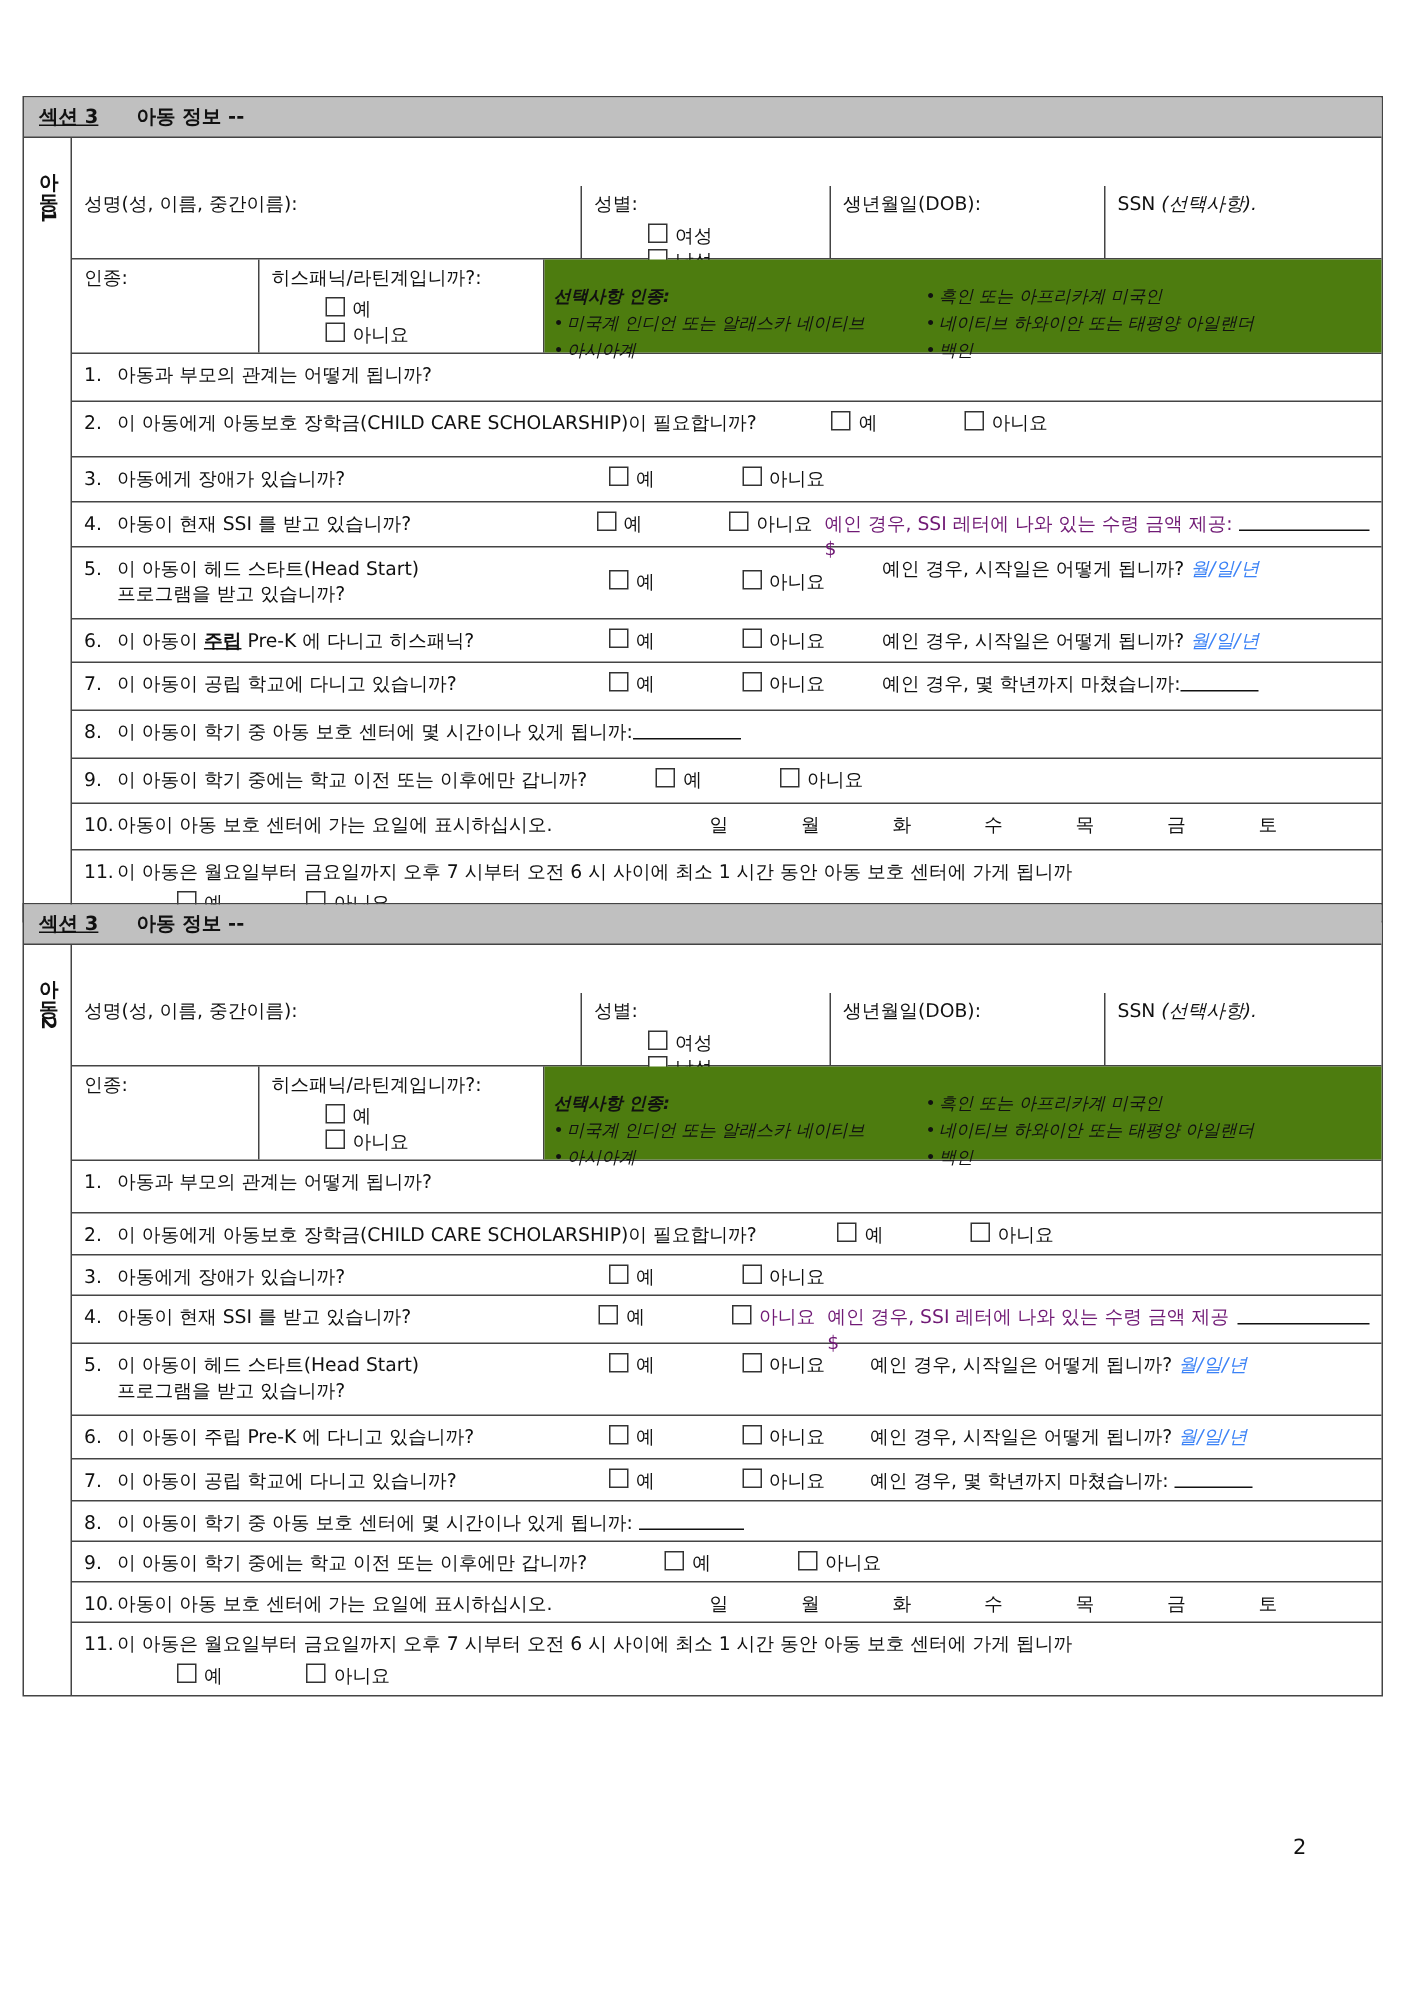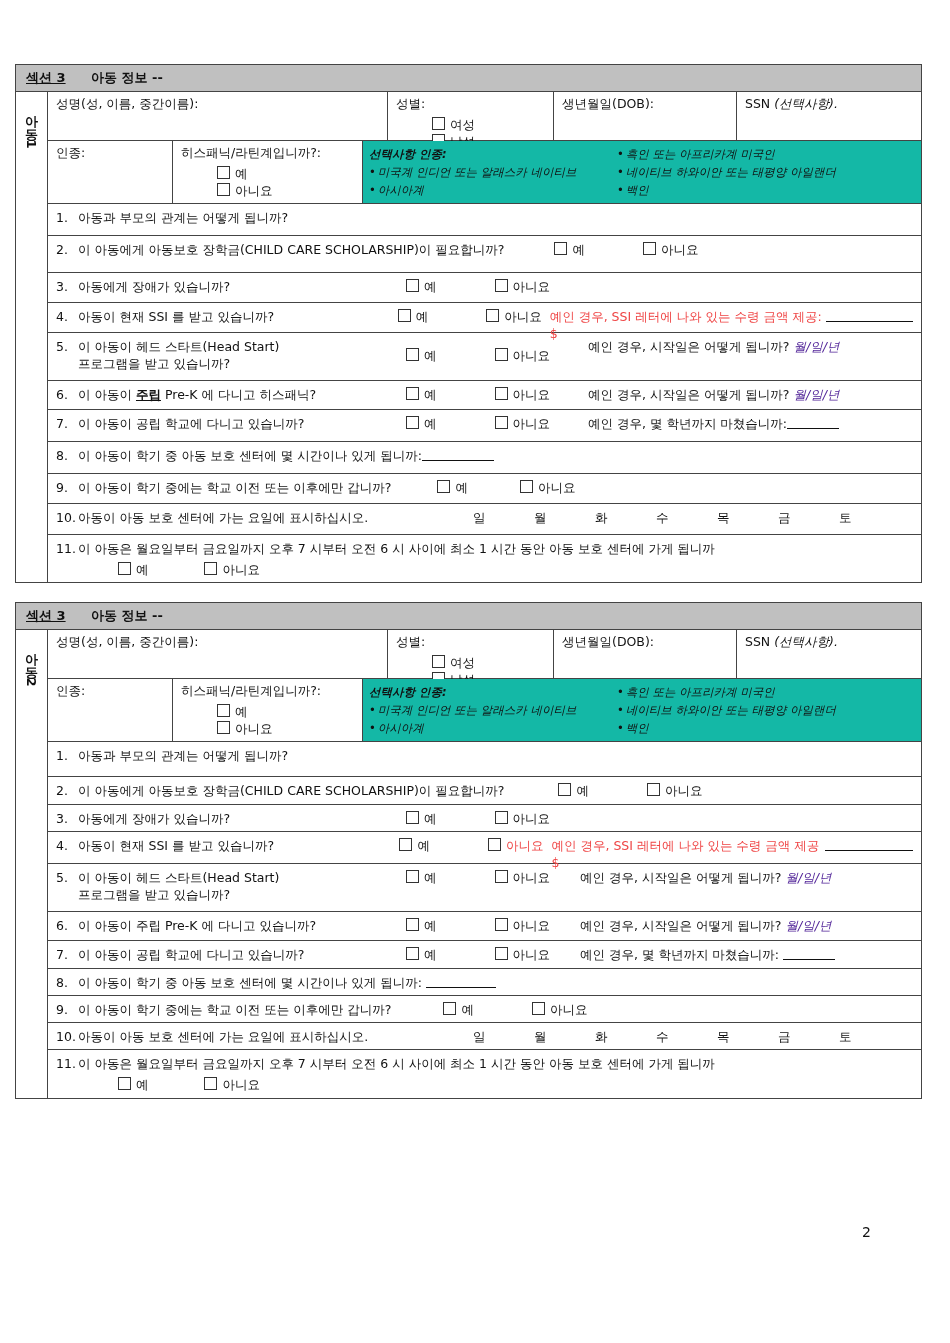--- a/index.html
+++ b/index.html
@@ -3,34 +3,34 @@
 <meta charset="utf-8">
 <style>
   html, body { margin: 0; padding: 0; background: #ffffff; }
   body { width: 950px; height: 1343px; position: relative; font-family: "DejaVu Sans", sans-serif; color: #111; font-size: 12.5px; }
   .section { position: absolute; left: 15px; width: 907px; border: 1px solid #444; box-sizing: border-box; }
   .sec-header { height: 26px; background: #c0c0c0; border-bottom: 1px solid #444; font-weight: bold; display: flex; align-items: center; padding-left: 10px; font-size: 13px; }
   .sec-header .num { width: 65px; text-decoration: underline; }
   .sec-body { display: flex; }
   .side { width: 32px; border-right: 1px solid #444; box-sizing: border-box; position: relative; }
   .side-label { position: absolute; top: 14px; left: 6px; writing-mode: vertical-rl; font-weight: bold; font-size: 13px; letter-spacing: 1px; }
-  .main { flex: 1; }
+  .main { flex: 1; margin-top: 32px; }
   .row { display: flex; border-bottom: 1px solid #444; box-sizing: border-box; }
   .row:last-child { border-bottom: none; }
   .cell { box-sizing: border-box; padding: 4px 8px; border-right: 1px solid #444; }
   .cell:last-child { border-right: none; }
   .cb { display: inline-block; width: 11px; height: 11px; border: 1px solid #333; vertical-align: -1px; margin-right: 5px; background: #fff; }
   .opt { margin-right: 16px; white-space: nowrap; padding-left: 36px; }
-  .gray-cell { background: #14b8a6; font-style: italic; font-size: 11.5px; padding: 6px 6px; }
+  .gray-cell { background: #4d7c0f; font-style: italic; font-size: 11.5px; padding: 17px 6px; }
   .eth-grid { display: grid; grid-template-columns: 248px 1fr; row-gap: 3px; }
   .bullet::before { content: "\2022"; margin-right: 2px; font-style: normal; }
   .q { padding: 6px 8px; display: flex; align-items: flex-start; }
   .qn { width: 22px; flex-shrink: 0; }
-  .red { color: #ef4444; }
-  .hint { color: #4c1d95; font-style: italic; }
+  .red { color: #701a75; }
+  .hint { color: #3b82f6; font-style: italic; }
   .ul { display: inline-block; border-bottom: 1px solid #111; height: 12px; vertical-align: baseline; }
   .days span { display: inline-block; width: 61px; }
   .pageno { position: absolute; left: 862px; top: 1224px; font-size: 14px; }
   .bold-ul { font-weight: bold; text-decoration: underline; }
 </style>
 </head>
 <body>
 
 <div class="section" style="top:64px;">
   <div class="sec-header">

